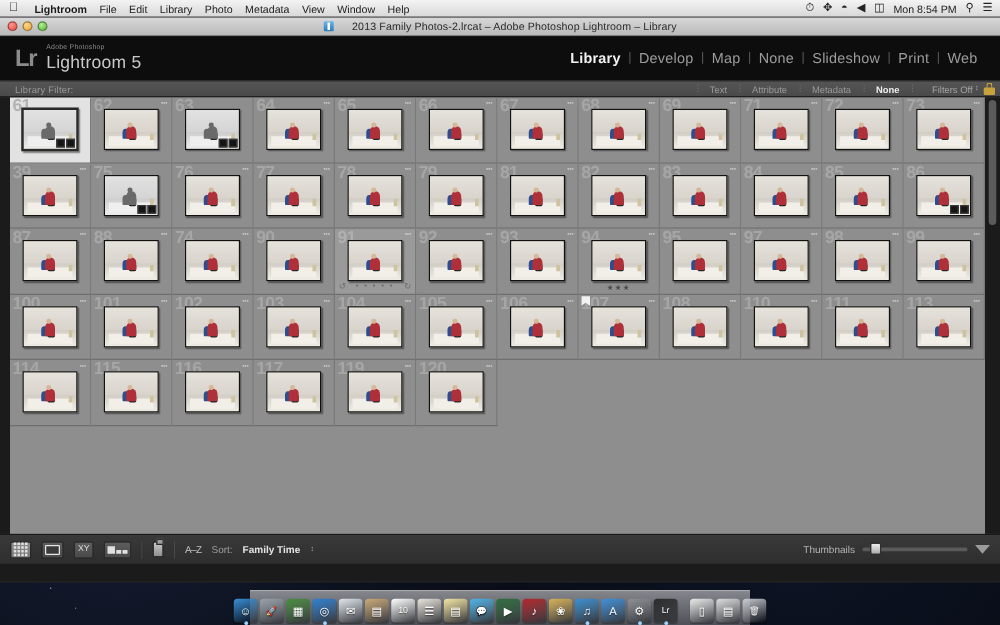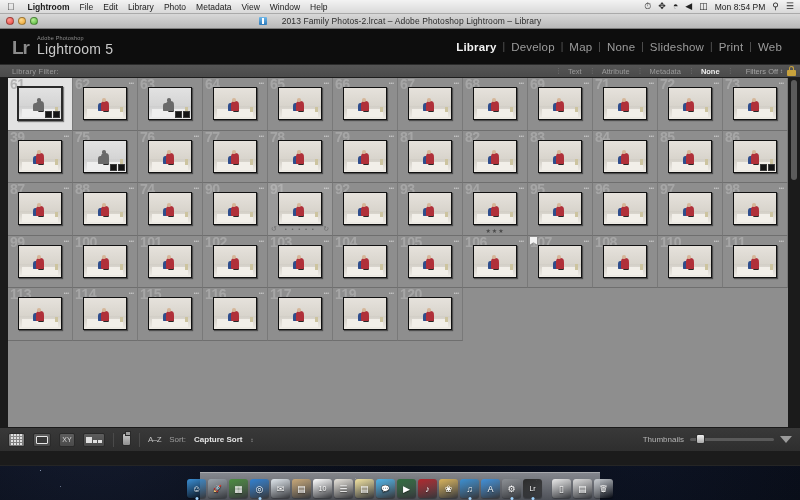--- a/index.html
+++ b/index.html
@@ -861,34 +861,20 @@
             <span class="floor"></span>
             <span class="bed"></span>
             <span class="lamp"></span>
             <span class="dark"></span>
             <span class="subj2"></span>
             <span class="subj"></span>
             <span class="head"></span>
           </div>
         </div>
         <div class="cell">
-          <span class="idx">96</span>
-          <span class="badges">•••</span>
-          <div class="thumb">
-            <span class="wall"></span>
-            <span class="floor"></span>
-            <span class="bed"></span>
-            <span class="lamp"></span>
-            <span class="dark"></span>
-            <span class="subj2"></span>
-            <span class="subj"></span>
-            <span class="head"></span>
-          </div>
-        </div>
-        <div class="cell">
           <span class="idx">97</span>
           <span class="badges">•••</span>
           <div class="thumb">
             <span class="wall"></span>
             <span class="floor"></span>
             <span class="bed"></span>
             <span class="lamp"></span>
             <span class="dark"></span>
             <span class="subj2"></span>
             <span class="subj"></span>
@@ -1212,21 +1198,21 @@
         <s style="width:6px;height:6px"></s>
           <s style="width:4px;height:3px"></s>
           <s style="width:4px;height:3px"></s>
       </span>
     </span>
     <span class="vdiv"></span>
     <span class="spray"></span>
     <span class="vdiv"></span>
     <span class="az">A–Z</span>
     <span id="sortlabel">Sort:</span>
-    <span id="sortvalue">Capture Sort</span>
+    <span id="sortvalue">Family Time</span>
     <span class="caret">↕</span>
     <span id="thumbs-ctl">
       <span id="thumbs-lab">Thumbnails</span>
       <span id="thumbslider">
           <span class="knob"></span>
         </span>
       <span id="panel-tri"></span>
     </span>
   </div>
 

